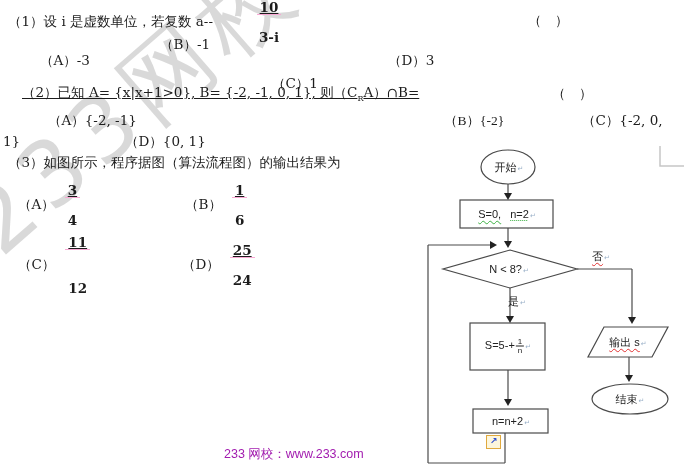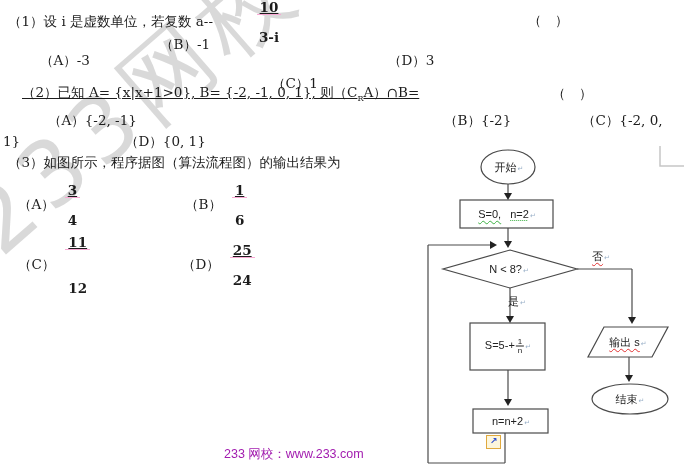--- a/index.html
+++ b/index.html
@@ -65,21 +65,21 @@
     <div class="abs" style="left:160px; top:36px;">（B）-1</div>
     <div class="abs" style="left:272px; top:52px;margin-top:23px;">（C）1</div>
     <div class="abs" style="left:388px; top:52px;">（D）3</div>
 
     <div class="abs" style="left:22px; top:84px;text-decoration:underline;">
       <span>（2）已知 A= {x|x+1&gt;0}, B= {-2, -1, 0, 1}, 则（C</span><sub class="setsub">R</sub><span>A）∩B=</span>
     </div>
     <div class="abs" style="left:552px; top:85px;">（　）</div>
 
     <div class="abs" style="left:48px;  top:112px;">（A）{-2, -1}</div>
-    <div class="abs" style="left:444px; top:112px;">（B）{-2}</div>
+    <div class="abs" style="left:444px; top:112px;font-family:Liberation Serif, serif;">（B）{-2}</div>
     <div class="abs" style="left:582px; top:112px;">（C）{-2, 0,</div>
     <div class="abs" style="left:3px;   top:133px;">1}</div>
     <div class="abs" style="left:125px; top:133px;">（D）{0, 1}</div>
 
     <div class="abs" style="left:8px; top:154px;">（3）如图所示，程序据图（算法流程图）的输出结果为</div>
 
     <div class="abs qline" style="left:18px; top:188px; height:34px;">
       <span>（A）</span>
       <span class="frac" style="margin-left:10px;">
         <span class="num">3</span>

